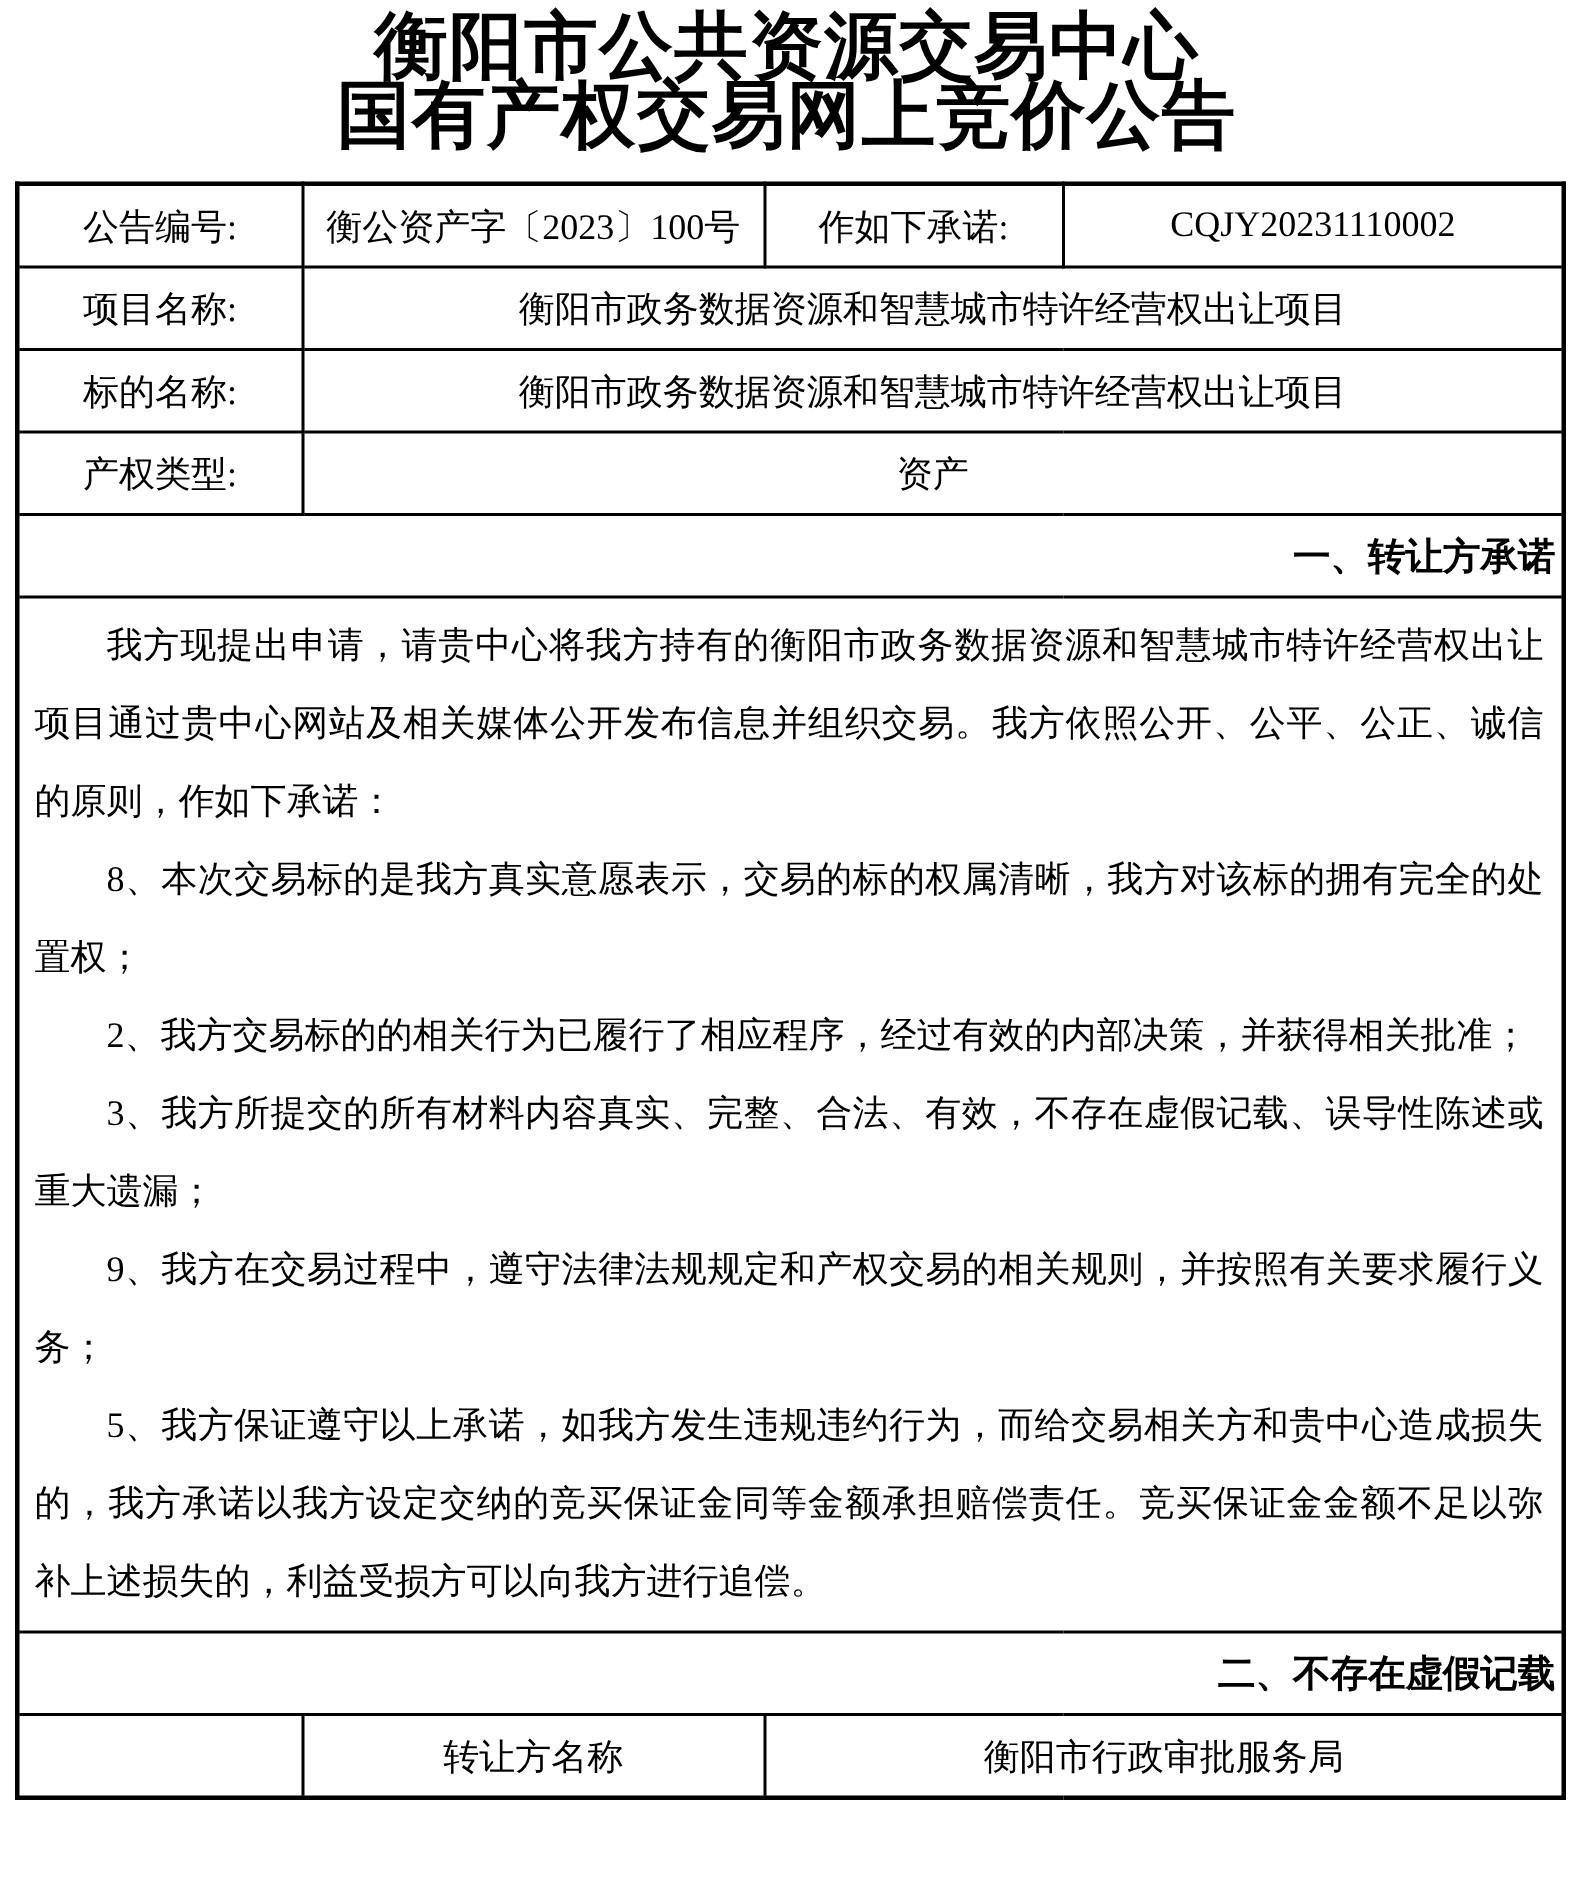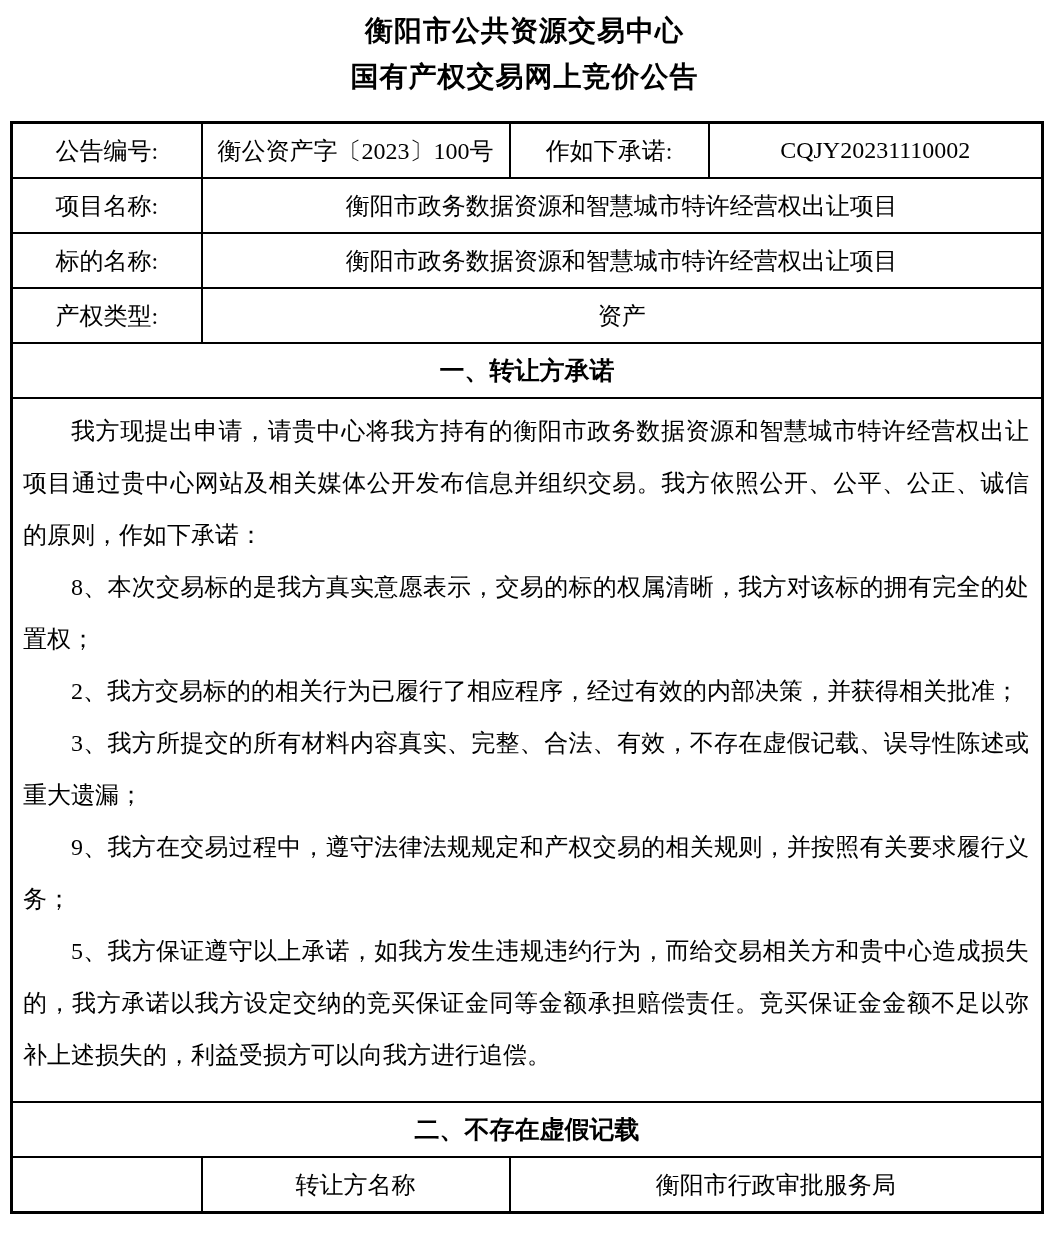--- a/index.html
+++ b/index.html
@@ -7,21 +7,21 @@
     background: #ffffff;
     width: 1049px; height: 1252px;
     overflow: hidden;
     color: #000000;
     font-family: "Liberation Serif", "DejaVu Serif", serif;
   }
   .page { width: 1049px; height: 1252px; overflow: hidden; position: relative; }
   .doc-title {
     margin: 8px 0 0 0;
     text-align: center;
-    font-size: 28px;
+    font-size: 49px;
     font-weight: bold;
     line-height: 46px;
     letter-spacing: 1px;
   }
   .doc-title .title-line { display: block; }
   table.notice-table {
     border-collapse: collapse;
     table-layout: fixed;
     margin: 21px 0 0 10px;
     width: 1031px;
@@ -33,25 +33,26 @@
     text-align: center;
     vertical-align: middle;
     height: 53px;
     padding: 0 4px;
     overflow: hidden;
   }
   td.section-heading {
     font-weight: bold;
     font-size: 25px;
     height: 53px;
+    text-align: right;
   }
   td.para-cell {
     text-align: justify;
     vertical-align: top;
-    padding: 6px 12px 20px 10px;
+    padding: 6px 12px 6px 10px;
     height: 672px;
   }
   td.para-cell p {
     margin: 0;
     text-indent: 2em;
     line-height: 52px;
     font-size: 24px;
   }
   col.c1 { width: 190px; }
   col.c2 { width: 308px; }

